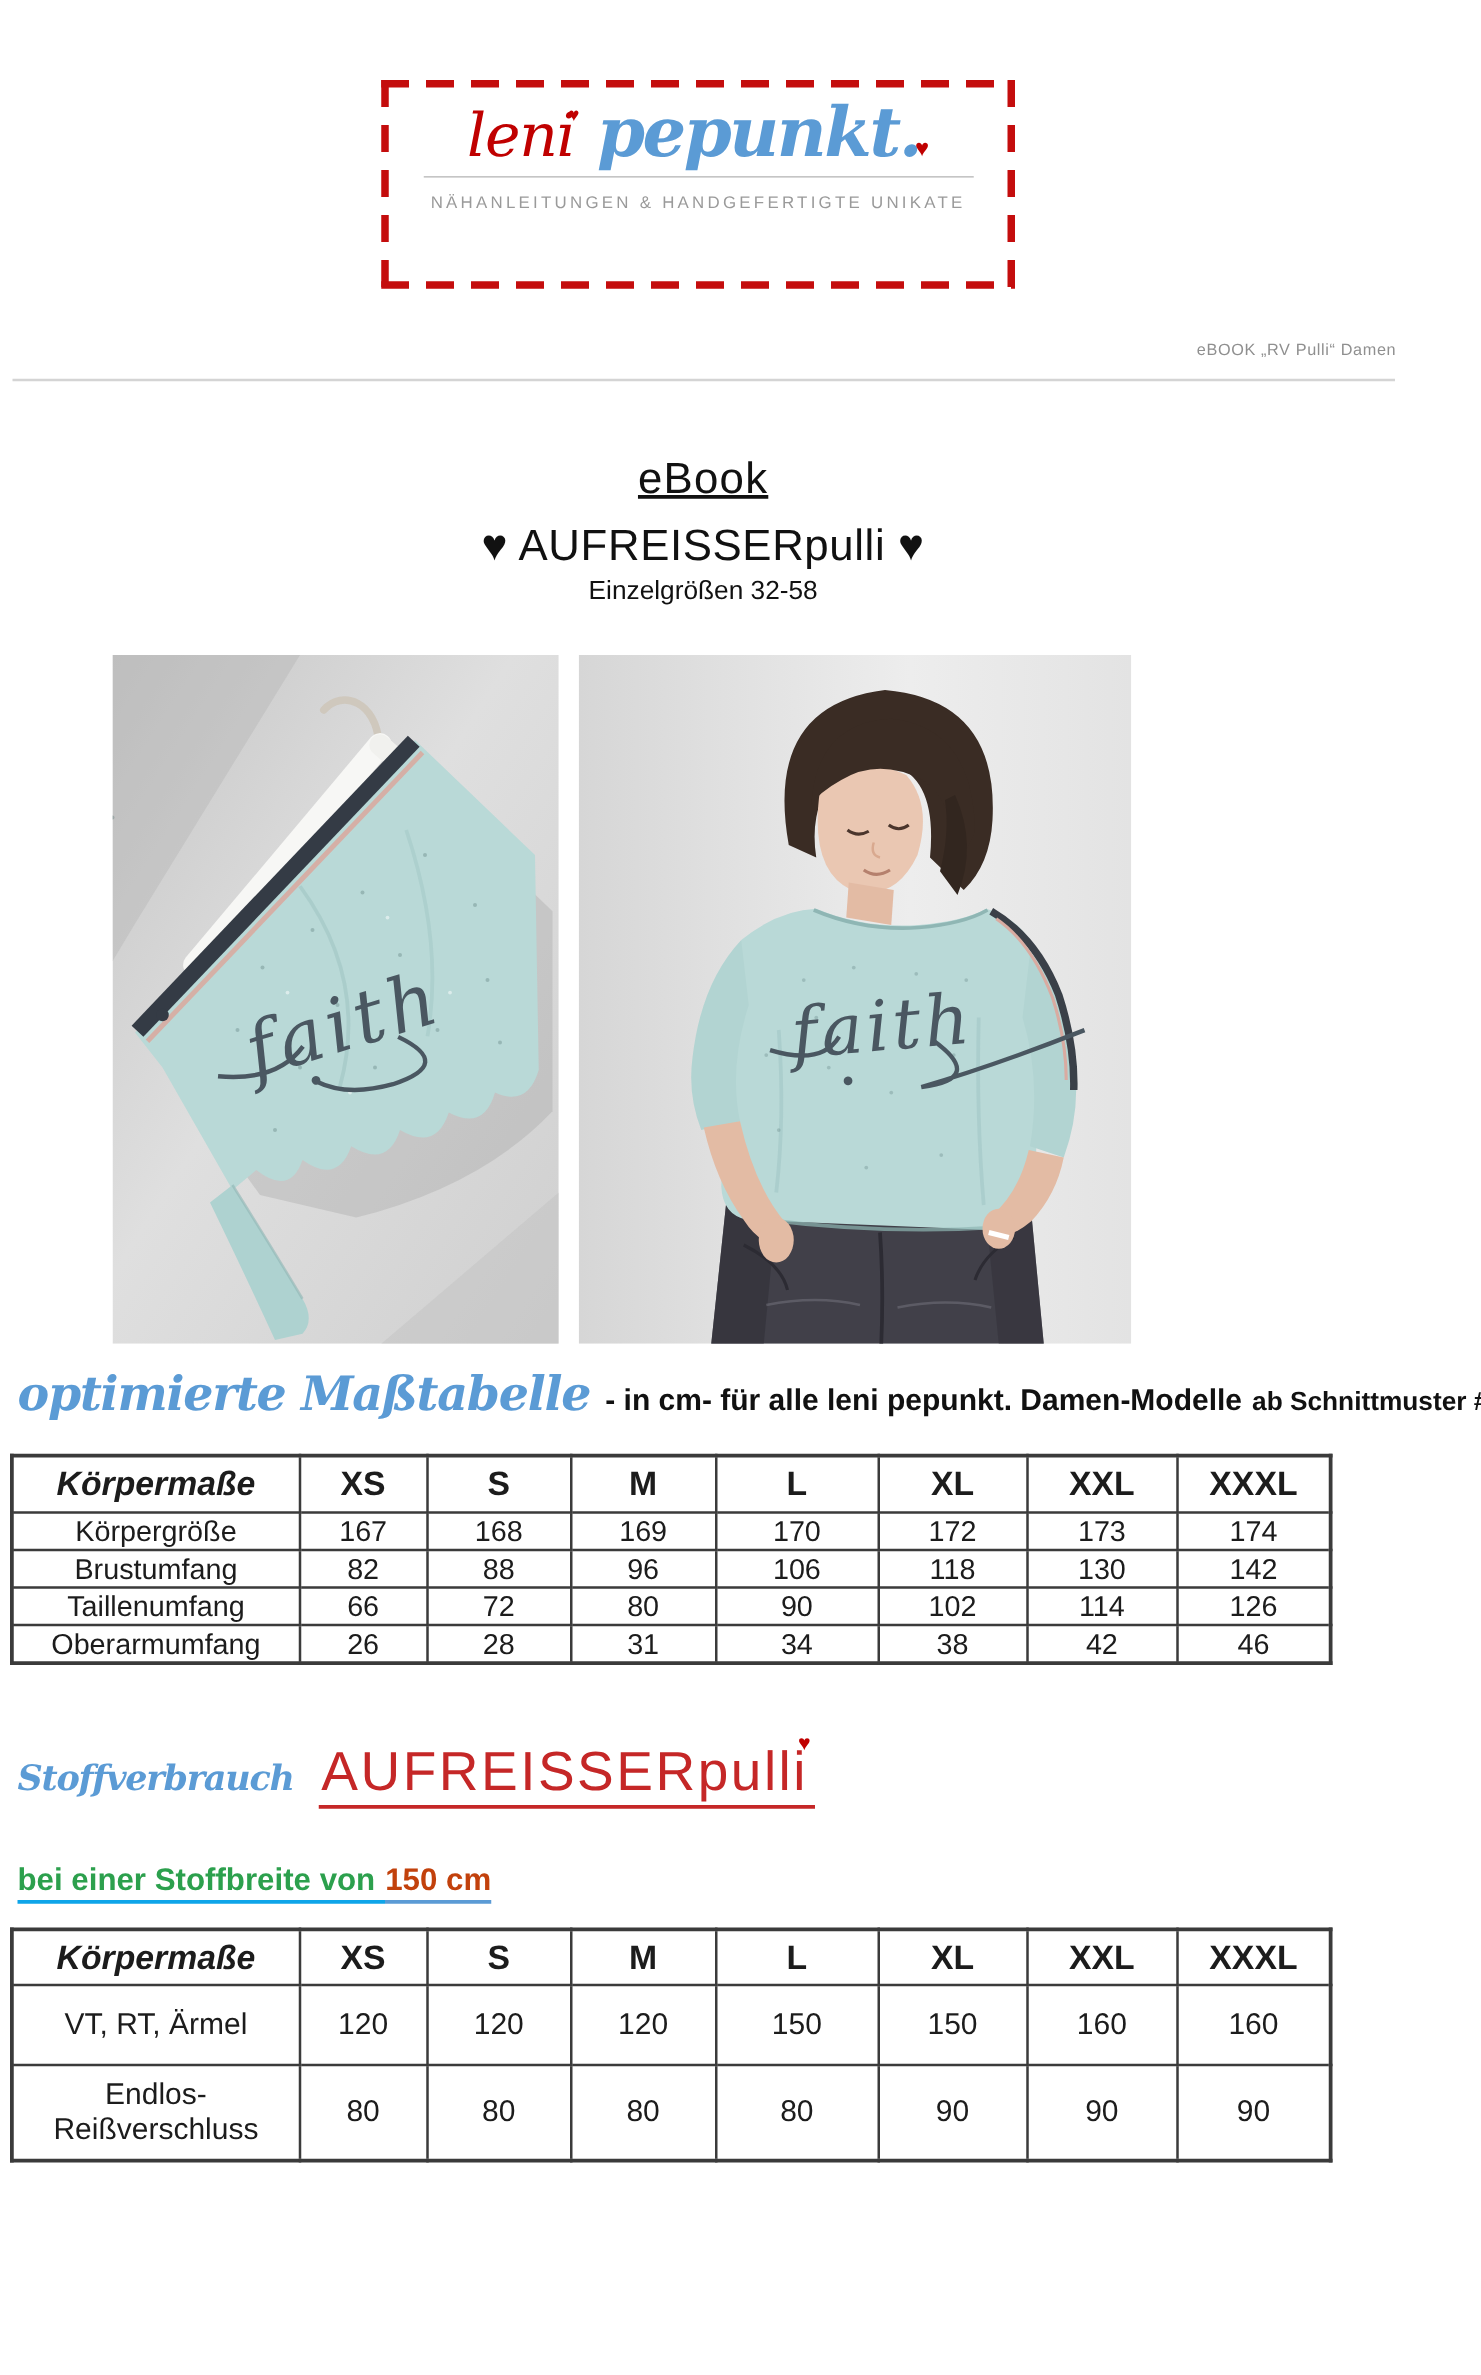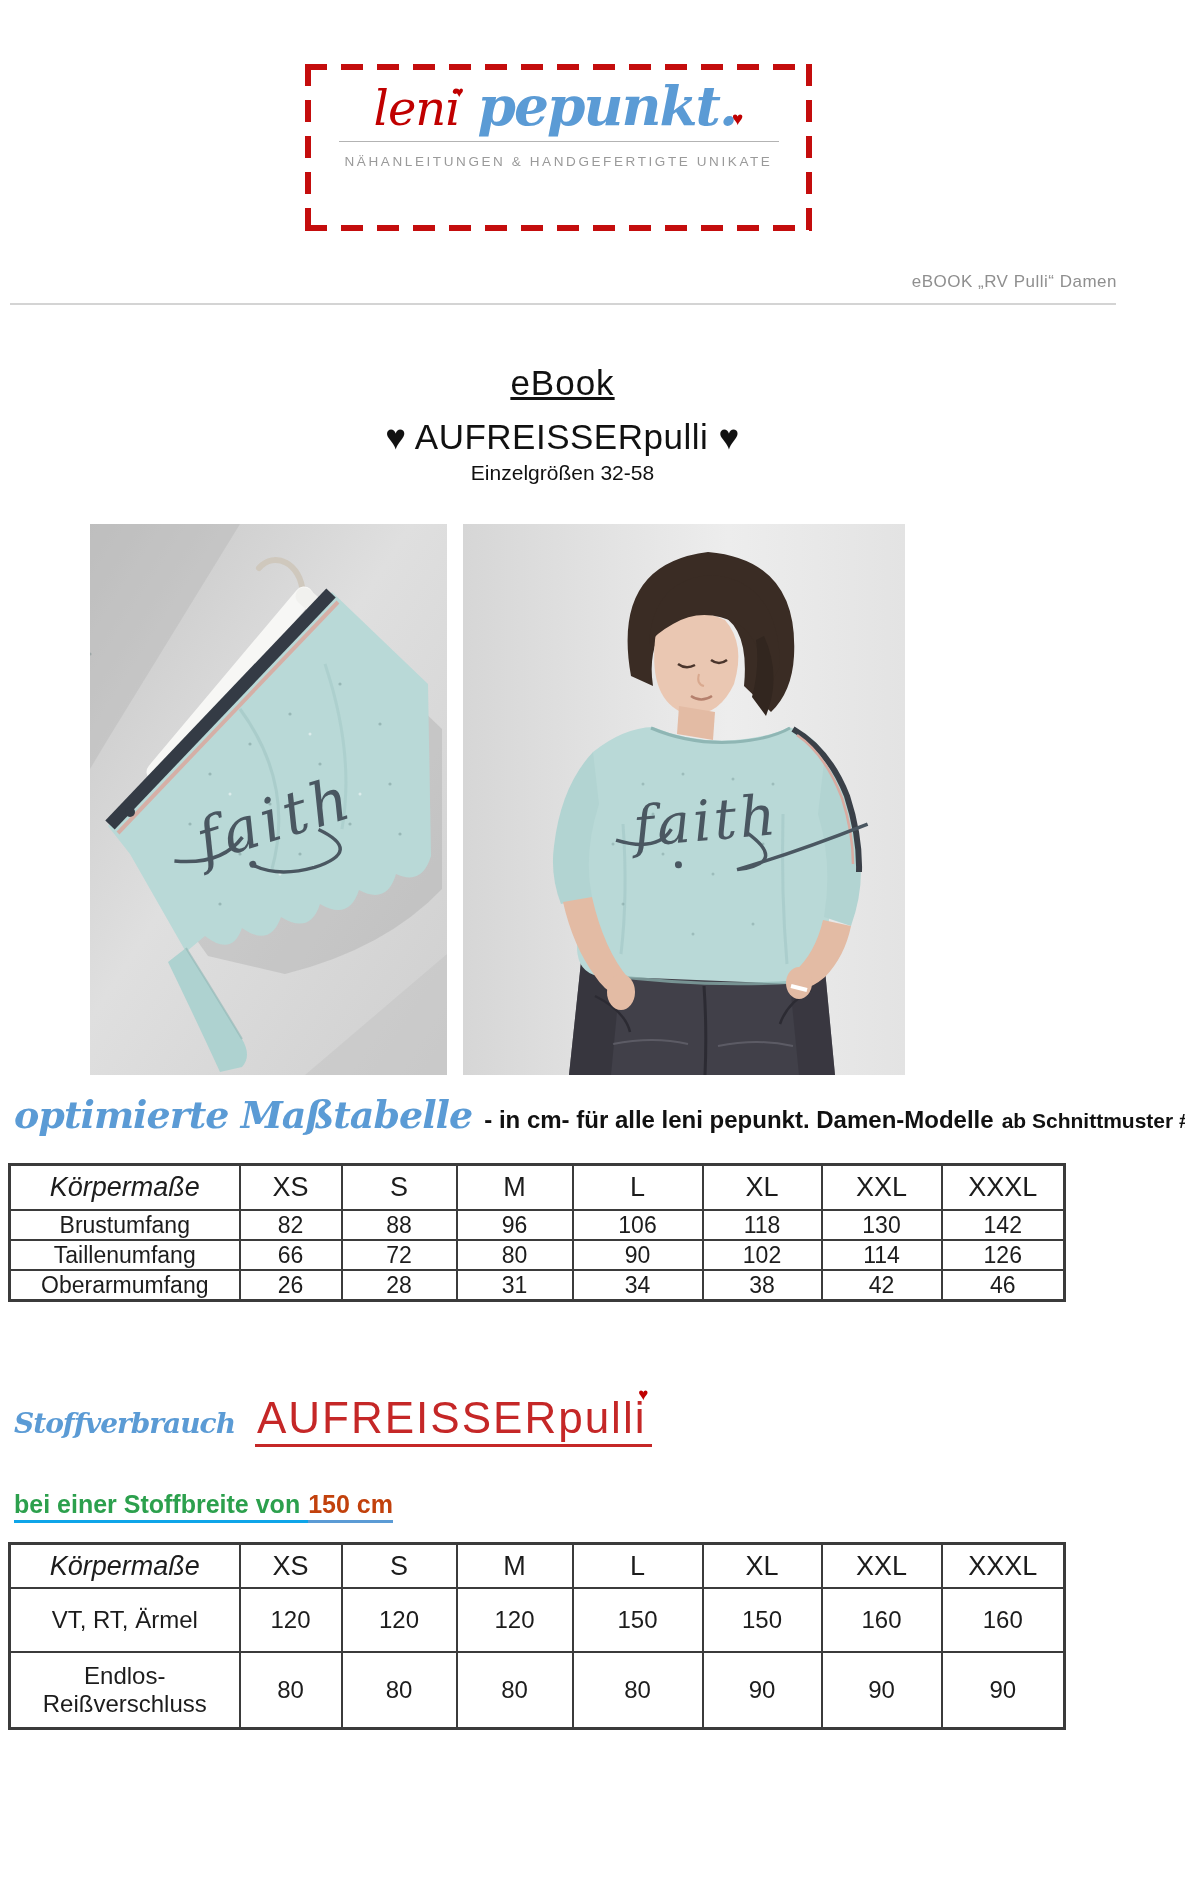--- a/index.html
+++ b/index.html
@@ -18,21 +18,21 @@
   .brand-leni{font-family:"DejaVu Serif","Liberation Serif",serif;font-style:italic;font-weight:400;
     font-size:48px;color:#c00000;letter-spacing:-1px;}
   .brand-heart{font-size:15px;color:#c00000;vertical-align:28px;margin-left:-5px;}
   .brand-pepunkt{font-family:"DejaVu Serif","Liberation Serif",serif;font-style:italic;font-weight:700;
     font-size:55px;color:#5b9bd5;letter-spacing:-2px;margin-left:14px;}
   .brand-heart2{font-size:19px;color:#c00000;margin-left:-4px;}
   .logo-line{width:440px;height:1px;background:#b3b3b3;margin:8px auto 0;}
   .logo-tagline{margin-top:12px;font-size:13.5px;letter-spacing:2.6px;color:#9a9a9a;font-weight:400;}
 
   
-  .doc-label{position:absolute;top:272px;right:68px;font-size:17px;color:#8f8f8f;letter-spacing:.5px;}
+  .doc-label{position:absolute;top:272px;right:68px;font-size:13px;color:#8f8f8f;letter-spacing:.5px;}
   .header-divider{position:absolute;left:10px;top:303px;width:1106px;height:2px;background:#d4d4d4;}
 
   
   .title-block{position:absolute;left:0;top:362px;width:1125px;text-align:center;line-height:1.18;color:#111;}
   .title-line1{font-size:35px;letter-spacing:1px;text-decoration:underline;}
   .title-line2{font-size:35px;letter-spacing:.5px;margin-top:13px;}
   .title-line3{font-size:21px;margin-top:3px;}
 
   
   .photo{position:absolute;top:524px;display:block;}
@@ -52,21 +52,21 @@
     margin-left:20px;padding:0 6px 4px 2px;border-bottom:3px solid #c52727;line-height:1;}
   .hand-red .i-heart{position:absolute;right:2px;top:-10px;font-size:17px;color:#c00000;}
   .fabric-subline{position:absolute;left:14px;top:1490px;white-space:nowrap;font-weight:700;font-size:25px;}
   .sub-green{color:#2ca04d;border-bottom:3px solid #0ea5e9;padding-right:8px;padding-bottom:2px;}
   .sub-blue{color:#c2410c;border-bottom:3px solid #5b9bd5;padding-bottom:2px;}
 
   
   table.mtable{position:absolute;left:8px;width:1055px;border-collapse:collapse;table-layout:fixed;
     background:#fff;border:3px solid #3b3b3b;}
   .mtable th,.mtable td{border:2px solid #3b3b3b;text-align:center;vertical-align:middle;padding:0;color:#1c1c1c;}
-  .mtable thead th{font-weight:400;}
+  .mtable thead th{font-weight:700;}
   .mtable thead th:first-child{font-style:italic;font-size:28px;}
   #size-table{top:1163px;}
   #size-table thead th{height:43px;font-size:27px;}
   #size-table tbody td{height:28px;font-size:23px;}
   #fabric-table{top:1542px;}
   #fabric-table thead th{height:42px;font-size:27px;}
   #fabric-table tbody tr:nth-child(1) td{height:62px;font-size:24px;}
   #fabric-table tbody tr:nth-child(2) td{height:74px;font-size:24px;}
   .mtable td.rowlabel{font-size:24px;white-space:pre-line;line-height:1.15;}
 </style>
@@ -259,20 +259,30 @@
           <th>S</th>
           <th>M</th>
           <th>L</th>
           <th>XL</th>
           <th>XXL</th>
           <th>XXXL</th>
         </tr>
       </thead>
       <tbody>
         <tr>
+          <td class="rowlabel">Körpergröße</td>
+          <td>167</td>
+          <td>168</td>
+          <td>169</td>
+          <td>170</td>
+          <td>172</td>
+          <td>173</td>
+          <td>174</td>
+        </tr>
+        <tr>
           <td class="rowlabel">Brustumfang</td>
           <td>82</td>
           <td>88</td>
           <td>96</td>
           <td>106</td>
           <td>118</td>
           <td>130</td>
           <td>142</td>
         </tr>
         <tr>

